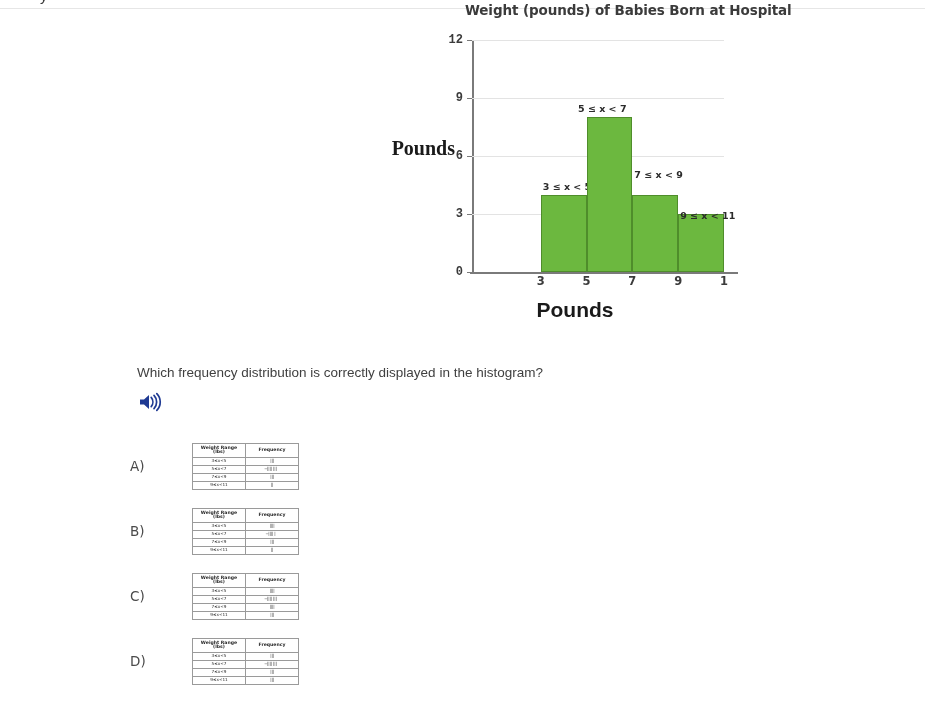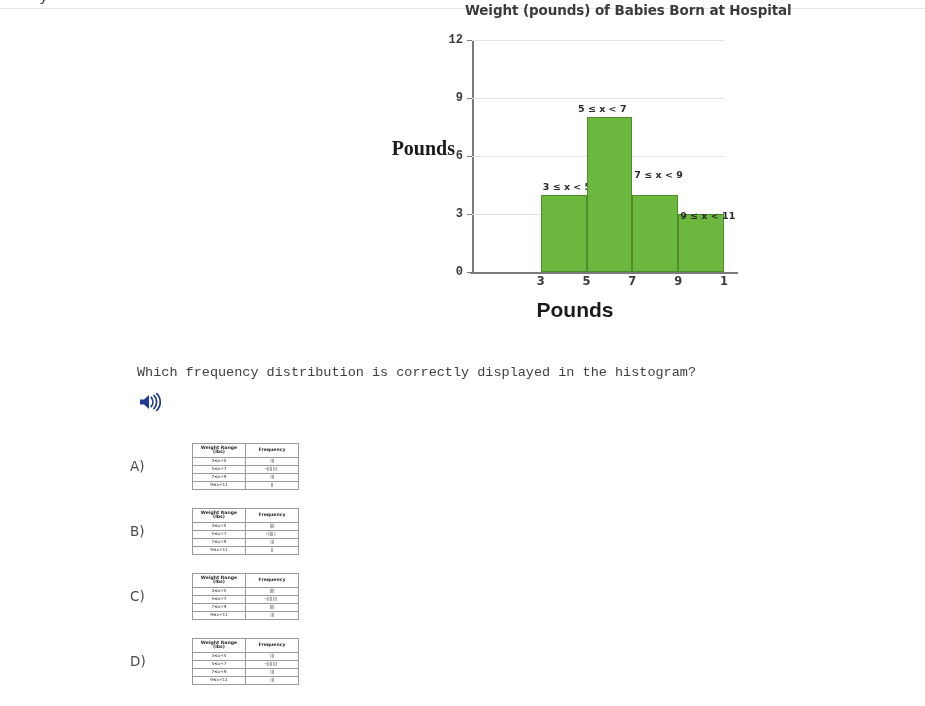--- a/index.html
+++ b/index.html
@@ -149,21 +149,21 @@
   }
 
   
   #question-block {
     position: absolute;
     left: 137px;
     top: 364px;
     width: 640px;
   }
   #question-text {
-    font-family: Liberation Mono, monospace;
+    font-family: Liberation Sans, sans-serif;
     font-size: 13.5px;
     color: #404040;
     line-height: 1.4;
   }
   #audio-button {
     margin-top: 9px;
     width: 26px;
     height: 20px;
     display: block;
     cursor: pointer;

